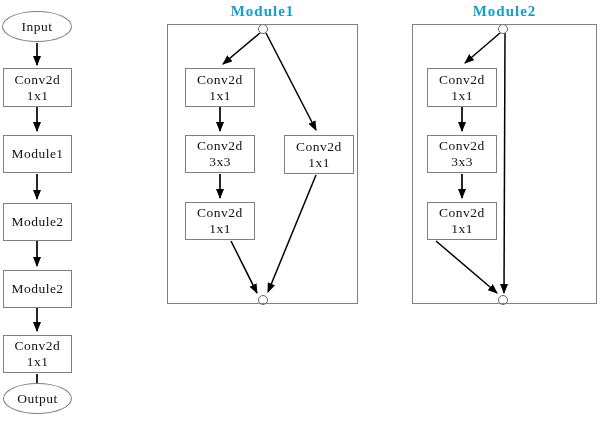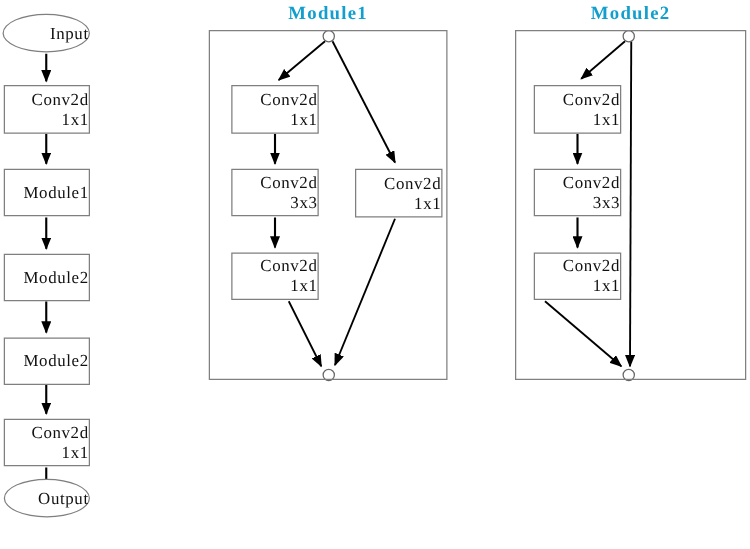--- a/index.html
+++ b/index.html
@@ -17,21 +17,21 @@
     width:600px;height:439px;
     background:var(--bg);
     font-family:"Liberation Serif","DejaVu Serif",serif;
     color:var(--text);
     overflow:hidden;
   }
   svg.connectors{position:absolute;left:0;top:0;width:600px;height:439px;}
   .node{
     position:absolute;
     display:flex;flex-direction:column;
-    align-items:flex-end;justify-content:center;
+    align-items:center;justify-content:center;
     background:#fff;
     border:1px solid var(--box-border);
     font-size:13.5px;
     line-height:16px;
     letter-spacing:0.5px;
     text-align:center;
     z-index:2;
   }
   .ellipse{
     border-radius:50%;

